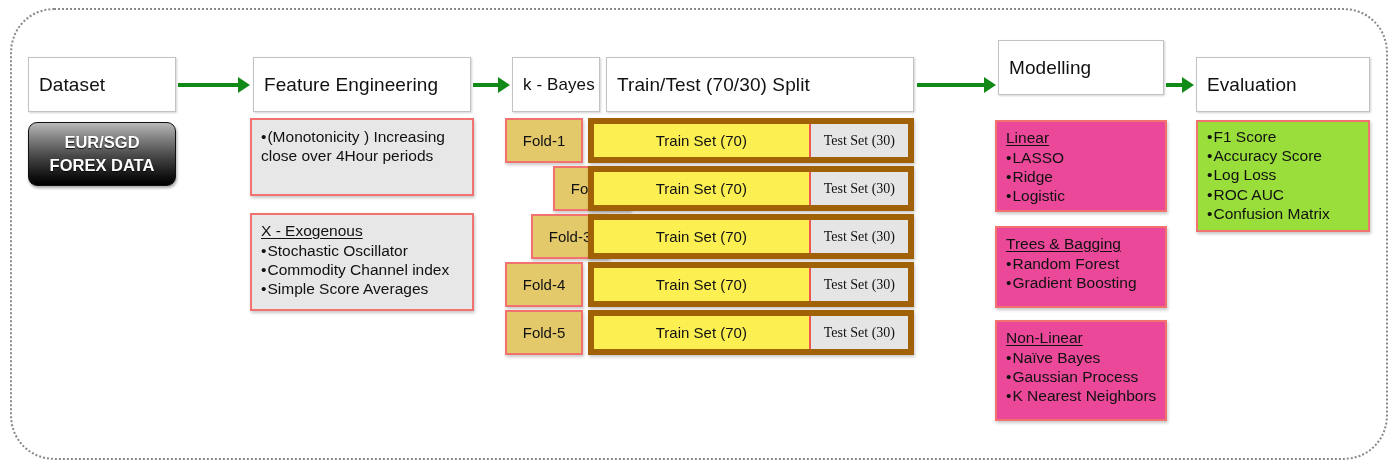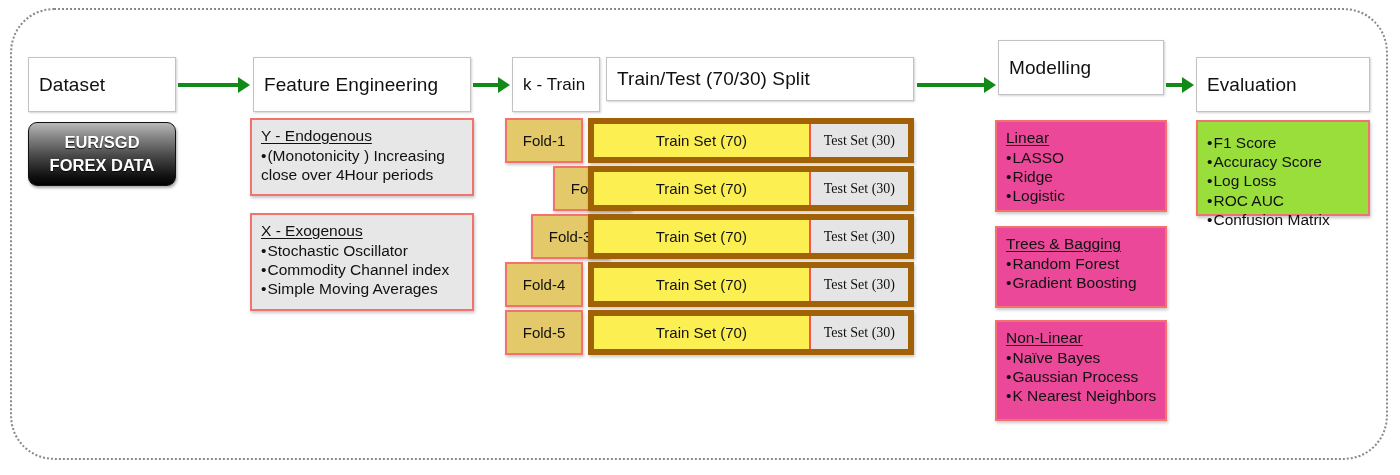--- a/index.html
+++ b/index.html
@@ -149,24 +149,24 @@
 
   <div class="node stage-box" style="left:28px; top:57px; width:148px; height:55px;">
     <span class="stage-label">Dataset</span>
   </div>
 
   <div class="node stage-box" style="left:253px; top:57px; width:218px; height:55px;">
     <span class="stage-label">Feature Engineering</span>
   </div>
 
   <div class="node stage-box" style="left:512px; top:57px; width:88px; height:55px;">
-    <span class="stage-label" style="font-size:17px;">k - Train</span>
-  </div>
-
-  <div class="node stage-box" style="left:606px; top:57px; width:308px; height:44px;">
+    <span class="stage-label" style="font-size:17px;">k - Bayes</span>
+  </div>
+
+  <div class="node stage-box" style="left:606px; top:57px; width:308px; height:55px;">
     <span class="stage-label">Train/Test (70/30) Split</span>
   </div>
 
   <div class="node stage-box" style="left:998px; top:40px; width:166px; height:55px;">
     <span class="stage-label">Modelling</span>
   </div>
 
   <div class="node stage-box" style="left:1196px; top:57px; width:174px; height:55px;">
     <span class="stage-label">Evaluation</span>
   </div>
@@ -187,33 +187,32 @@
     <div class="shaft"></div>
     <div class="head"></div>
   </div>
 
   <div class="node data-chip" style="left:28px; top:122px; width:148px; height:64px;">
     <span>EUR/SGD</span>
     <span>FOREX DATA</span>
   </div>
 
   <div class="node card grey" style="left:250px; top:118px; width:224px; height:78px;">
-    <div class="card-title">Y - Endogenous</div>
     <ul>
       <li>(Monotonicity ) Increasing</li>
       <li class="cont">close over 4Hour periods</li>
     </ul>
   </div>
 
   <div class="node card grey" style="left:250px; top:213px; width:224px; height:98px;">
     <div class="card-title">X - Exogenous</div>
     <ul>
       <li>Stochastic Oscillator</li>
       <li>Commodity Channel index</li>
-      <li>Simple Moving Averages</li>
+      <li>Simple Score Averages</li>
     </ul>
   </div>
 
   <div class="node fold-label" style="left:505px; top:118px; width:78px; height:45px;">Fold-1</div>
   <div class="node split-row" style="left:588px; top:118px; width:326px; height:45px;">
     <div class="train">Train Set (70)</div>
     <div class="test">Test Set (30)</div>
   </div>
 
   <div class="node fold-label" style="left:505px; top:166px; width:78px; height:45px;margin-left:48px;">Fold-2</div>
@@ -259,21 +258,21 @@
 
   <div class="node card lime" style="left:995px; top:320px; width:172px; height:101px;">
     <div class="card-title">Non-Linear</div>
     <ul>
       <li>Naïve Bayes</li>
       <li>Gaussian Process</li>
       <li>K Nearest Neighbors</li>
     </ul>
   </div>
 
-  <div class="node card green" style="left:1196px; top:120px; width:174px; height:96px; padding-top:11px;">
+  <div class="node card green" style="left:1196px; top:120px; width:174px; height:112px; padding-top:5px;">
     <ul>
       <li>F1 Score</li>
       <li>Accuracy Score</li>
       <li>Log Loss</li>
       <li>ROC AUC</li>
       <li>Confusion Matrix</li>
     </ul>
   </div>
 
 </div>

